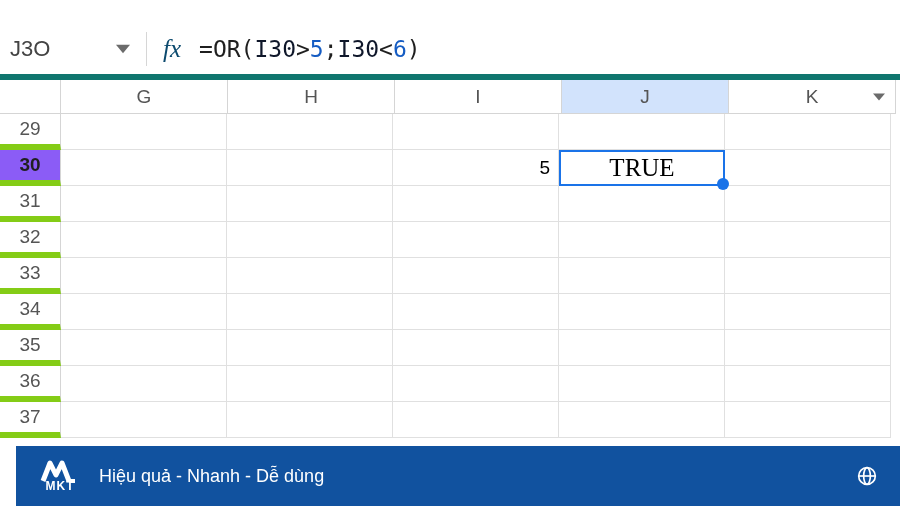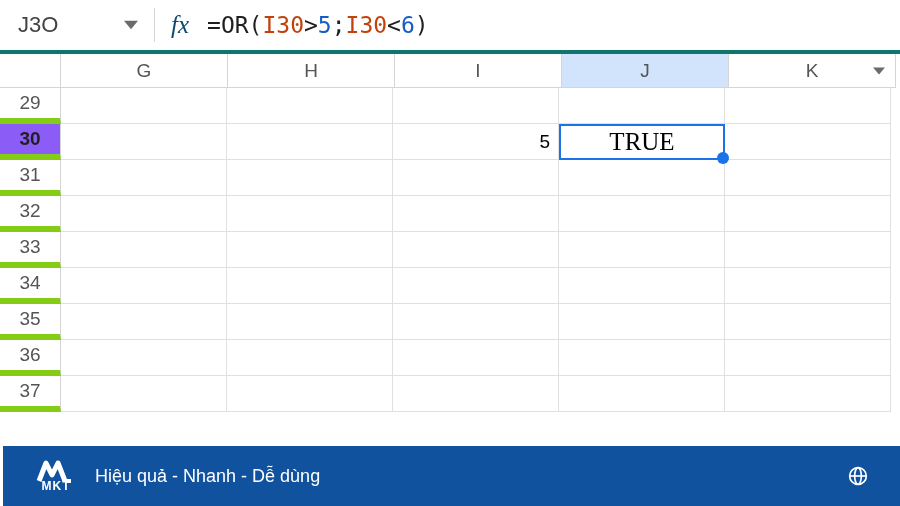--- a/index.html
+++ b/index.html
@@ -1,45 +1,45 @@
 <!DOCTYPE html>
 <html><head>
 <meta charset="utf-8">
 <style>
   html,body{margin:0;padding:0;font-family:Arial,Helvetica,sans-serif;background:#fff;}
   .wrap{width:900px;height:506px;position:relative;overflow:hidden;background:#fff;}
 
   
-  .formula-row{display:flex;align-items:center;height:50px;padding:0 18px 0 18px;border-bottom:4px solid #0f766e;}
+  .formula-row{display:flex;align-items:center;height:50px;padding:0 18px 0 10px;border-bottom:6px solid #0f766e;margin-top:24px;}
   .namebox{display:flex;align-items:center;width:120px;font-size:22px;color:#444;}
   .drop-icn{margin-left:auto;}
   .vsep{width:1px;height:34px;background:#d6d6d6;margin:0 16px;}
   .fx{font-size:25px;font-style:italic;color:#0c4a6e;font-family:Georgia,serif;margin-right:18px;}
   .formula{font-family:"Consolas","Menlo",monospace;font-size:23px;color:#1f1f1f;}
-  .formula .ref{color:#c2410c;}
+  .formula .ref{color:#0f172a;}
   .formula .num{color:#155cc3;}
 
   
   .sheet{display:flex;flex-direction:column;}
   .hrow{display:flex;height:34px;}
   .stub{width:60px;border-right:1px solid #d5d5d5;border-bottom:1px solid #d5d5d5;background:#fff;}
   .ch{flex:0 0 166px;display:flex;align-items:center;justify-content:center;font-size:19px;color:#555;border-right:1px solid #d5d5d5;border-bottom:1px solid #d5d5d5;background:#fff;position:relative;}
   .ch.sel{background:#d2e3fc;}
   .drow{display:flex;height:36px;}
   .rh{width:60px;display:flex;align-items:center;justify-content:center;font-size:19px;color:#555;border-right:1px solid #d5d5d5;border-bottom:6px solid #84cc16;background:#fff;}
   .rh.sel{background:#8b5cf6;font-weight:bold;color:#1f1f1f;}
   .cell{flex:0 0 166px;border-right:1px solid #e0e0e0;border-bottom:1px solid #e0e0e0;display:flex;align-items:center;padding:0 8px;font-size:19px;box-sizing:border-box;background:#fff;}
   .crt{justify-content:flex-end;}
   .cct{justify-content:center;}
   .selected{border:2px solid #1a73e8;outline:none;font-family:Georgia,'Times New Roman',serif;font-size:25px;}
   .selhandle{position:absolute;width:12px;height:12px;background:#1a73e8;border-radius:50%;right:-6px;bottom:-6px;}
   .cellpos{position:relative;}
 
   
-  .footer{position:absolute;left:3px;right:0;bottom:0;height:60px;background:#11529f;display:flex;align-items:center;color:#fff;padding:0 32px;}
+  .footer{position:absolute;left:16px;right:0;bottom:0;height:60px;background:#11529f;display:flex;align-items:center;color:#fff;padding:0 23px;}
   .logo{display:flex;flex-direction:column;align-items:center;margin-right:18px;}
   .logo svg{display:block;}
   .logo-txt{font-size:12px;font-weight:bold;letter-spacing:1px;margin-top:-4px;}
   .tagline{font-size:18px;}
   .site{margin-left:auto;font-size:18px;display:flex;align-items:center;gap:8px;}
   .globe{width:20px;height:20px;}
 
   
   .arr{fill:#6b6b6b;}
 </style>

